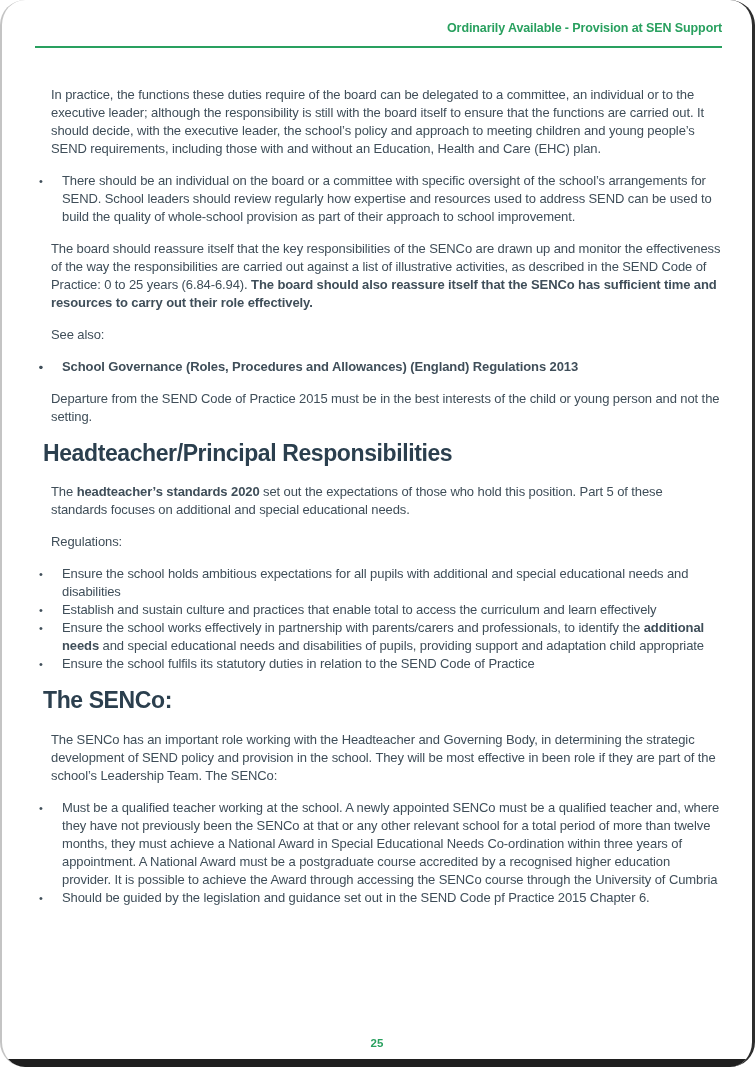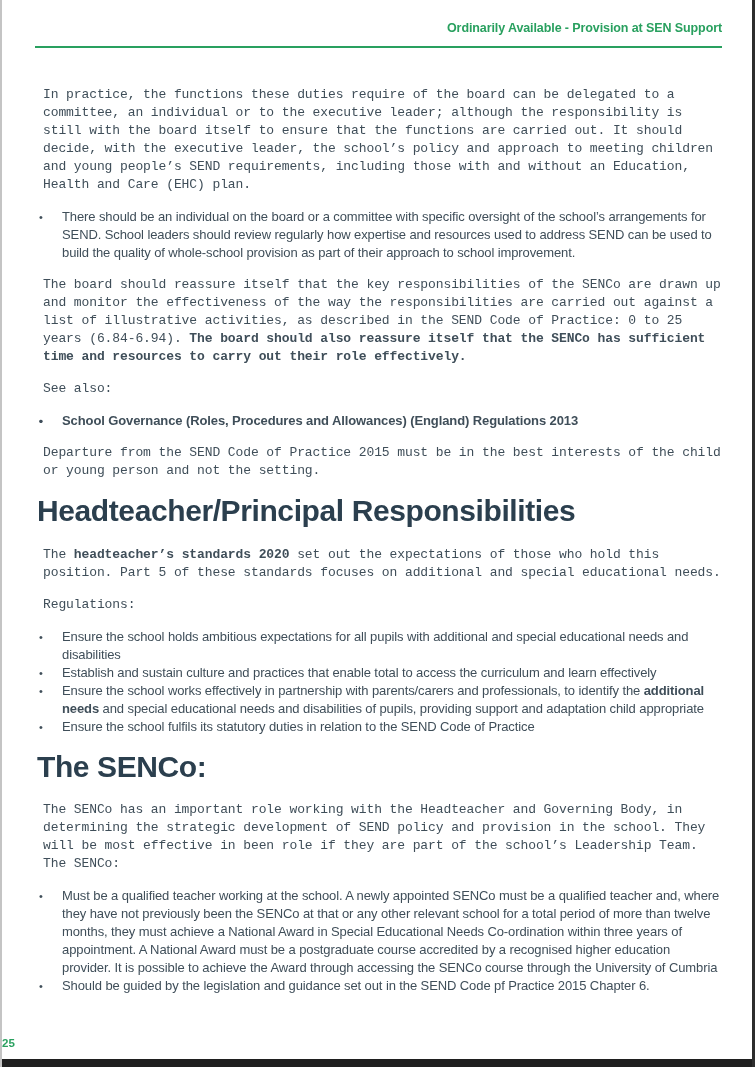--- a/index.html
+++ b/index.html
@@ -1,37 +1,37 @@
 <!DOCTYPE html>
 <html><head>
 <meta charset="utf-8">
 <style>
   html,body{margin:0;padding:0;background:#ffffff;}
   .page{
     width:755px;height:1067px;position:relative;background:#ffffff;
     box-sizing:border-box;overflow:hidden;
     border-left:2px solid #c4c4c4;border-right:3px solid #2d2d2d;
-    font-family:"Liberation Sans",sans-serif;color:#3f4e59;
+    font-family:"Liberation Sans",sans-serif;color:#3f4e59;border-radius:25px;
   }
   .content{padding:18px 30px 0 33px;}
   .hdr{text-align:right;}
   .hdr-title{color:#29a05f;font-weight:bold;font-size:12.5px;letter-spacing:-0.1px;}
   .green-rule{border:none;border-top:2px solid #29a05f;margin:10px 0 0 0;}
-  .para{font-size:13px;line-height:18px;letter-spacing:-0.1px;margin:0 0 14px 8px;font-family:Liberation Mono, monospace;}
+  .para{font-size:13px;line-height:18px;letter-spacing:-0.1px;margin:0 0 14px 16px;}
   .para.first{margin-top:38px;}
   .bullets{list-style:none;margin:0 0 14px 0;padding:0;}
   .bullet{position:relative;padding-left:27px;font-size:13px;line-height:18px;letter-spacing:-0.1px;}
   .marker{position:absolute;left:4px;top:0;font-size:11px;color:#3f4e59;}
   strong{font-weight:bold;}
   .bold-item{font-weight:bold;}
   h1.section{
-    font-size:30px;line-height:1.15;letter-spacing:-0.4px;color:#2b3f4e;
-    font-weight:bold;margin:0 0 17px 2px;
+    font-size:23px;line-height:1.15;letter-spacing:-0.4px;color:#2b3f4e;
+    font-weight:bold;margin:0 0 17px 8px;
   }
-  .footer{position:absolute;left:0;right:0;bottom:16px;text-align:left;}
+  .footer{position:absolute;left:0;right:0;bottom:16px;text-align:center;}
   .page-num{color:#29a05f;font-size:11.5px;font-weight:bold;}
   .bottom-bar{position:absolute;left:0;right:0;bottom:0;height:8px;background:#1f1f1f;}
 </style>
 </head>
 <body>
 
 <div class="page">
   <div class="content">
 
     <div class="hdr">

